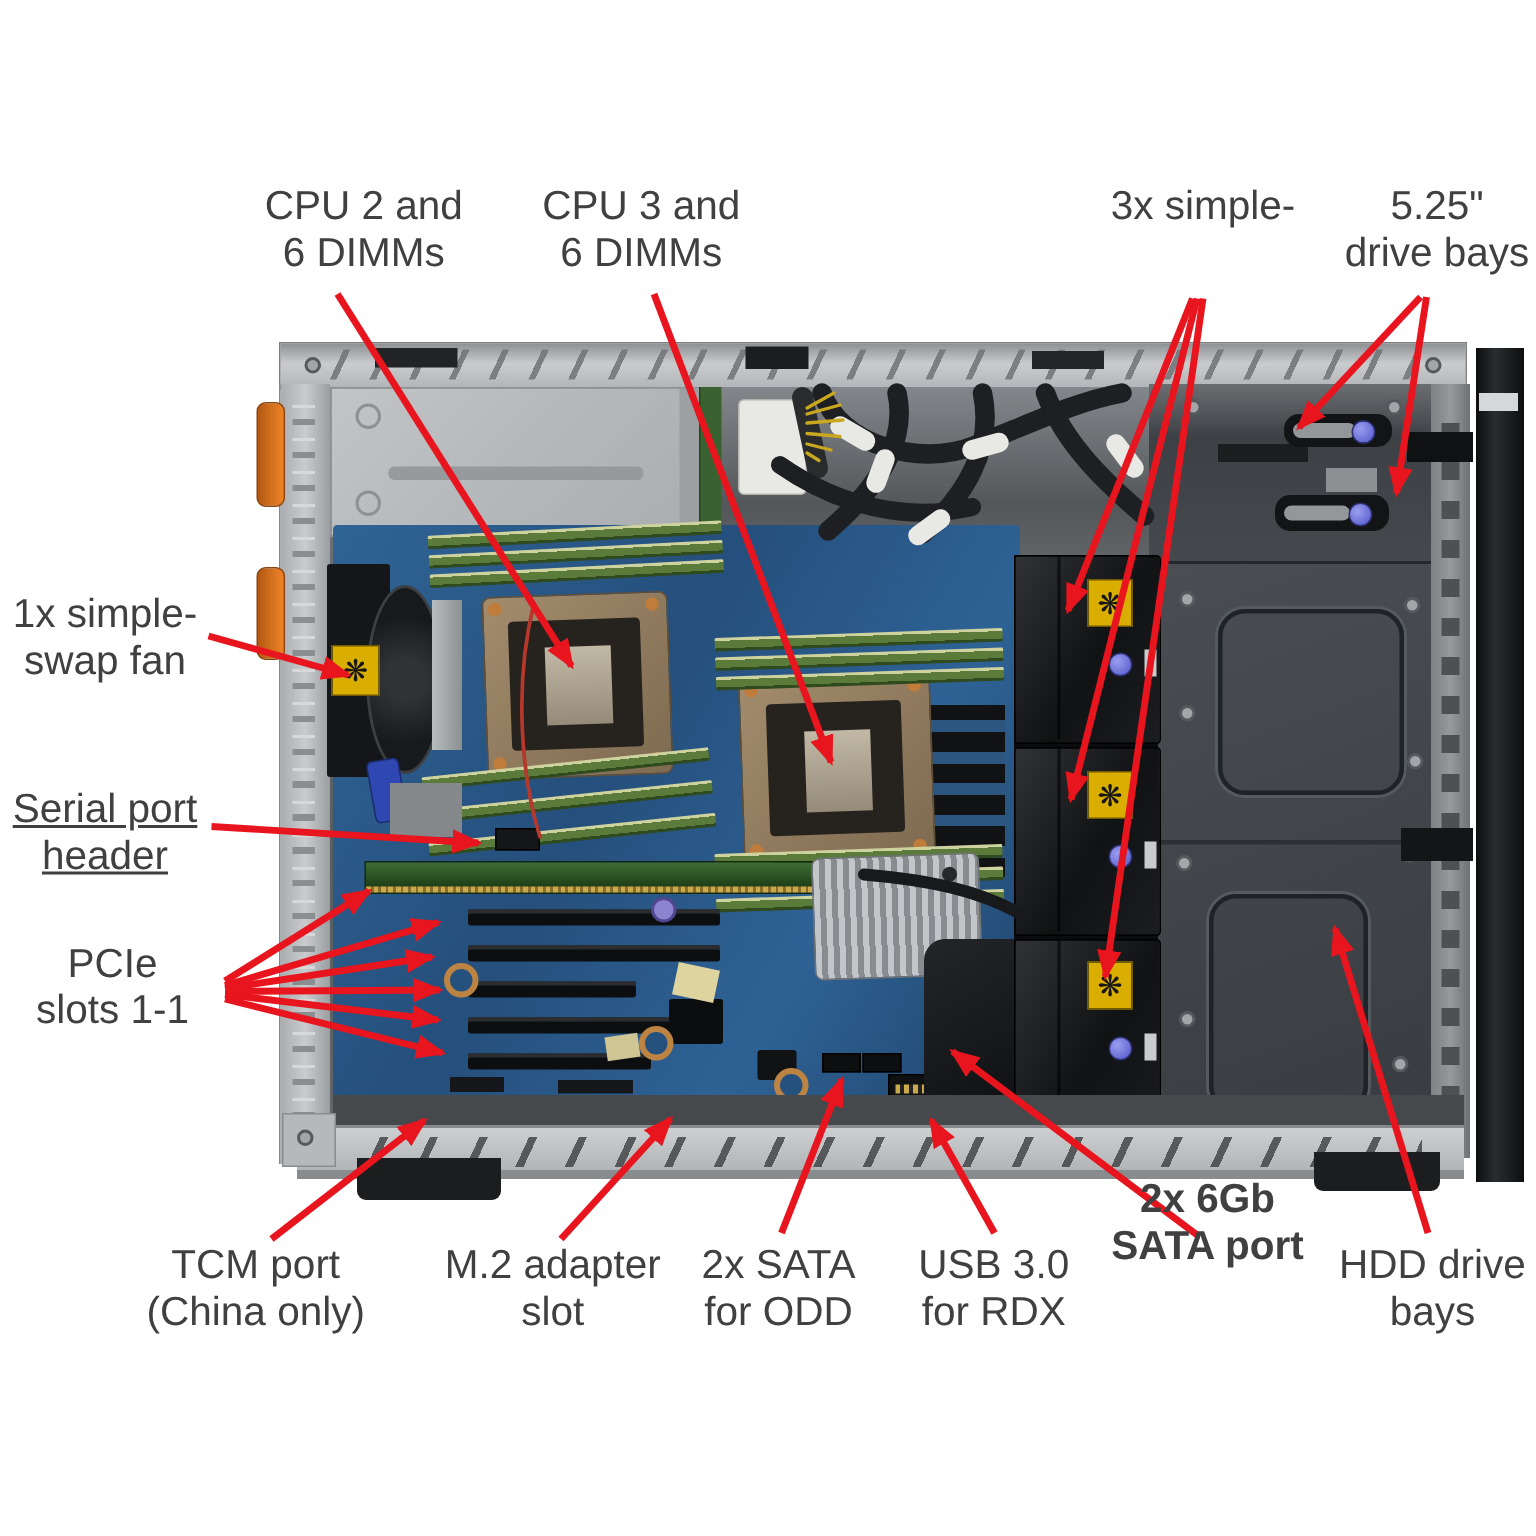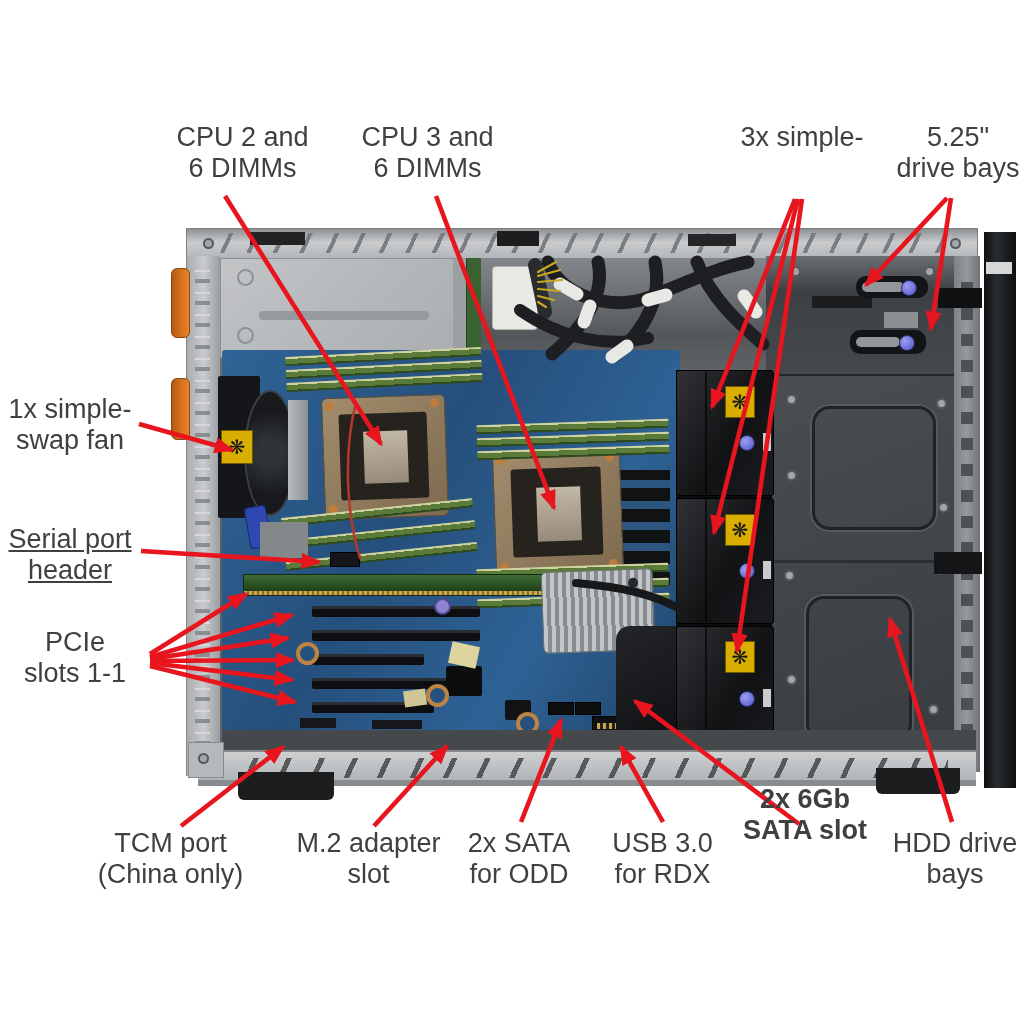--- a/index.html
+++ b/index.html
@@ -324,20 +324,20 @@
   <div class="label" style="left:440px;top:828px;width:158px;">
     <span class="ln">2x SATA</span>
     <span class="ln">for ODD</span>
   </div>
   <div class="label" style="left:585px;top:828px;width:155px;">
     <span class="ln">USB 3.0</span>
     <span class="ln">for RDX</span>
   </div>
   <div class="label" style="left:725px;top:784px;width:160px;font-weight:bold;">
     <span class="ln">2x 6Gb</span>
-    <span class="ln">SATA slot</span>
+    <span class="ln">SATA port</span>
   </div>
   <div class="label" style="left:875px;top:828px;width:160px;">
     <span class="ln">HDD drive</span>
     <span class="ln">bays</span>
   </div>
 
 </div>
 
 </body></html>

